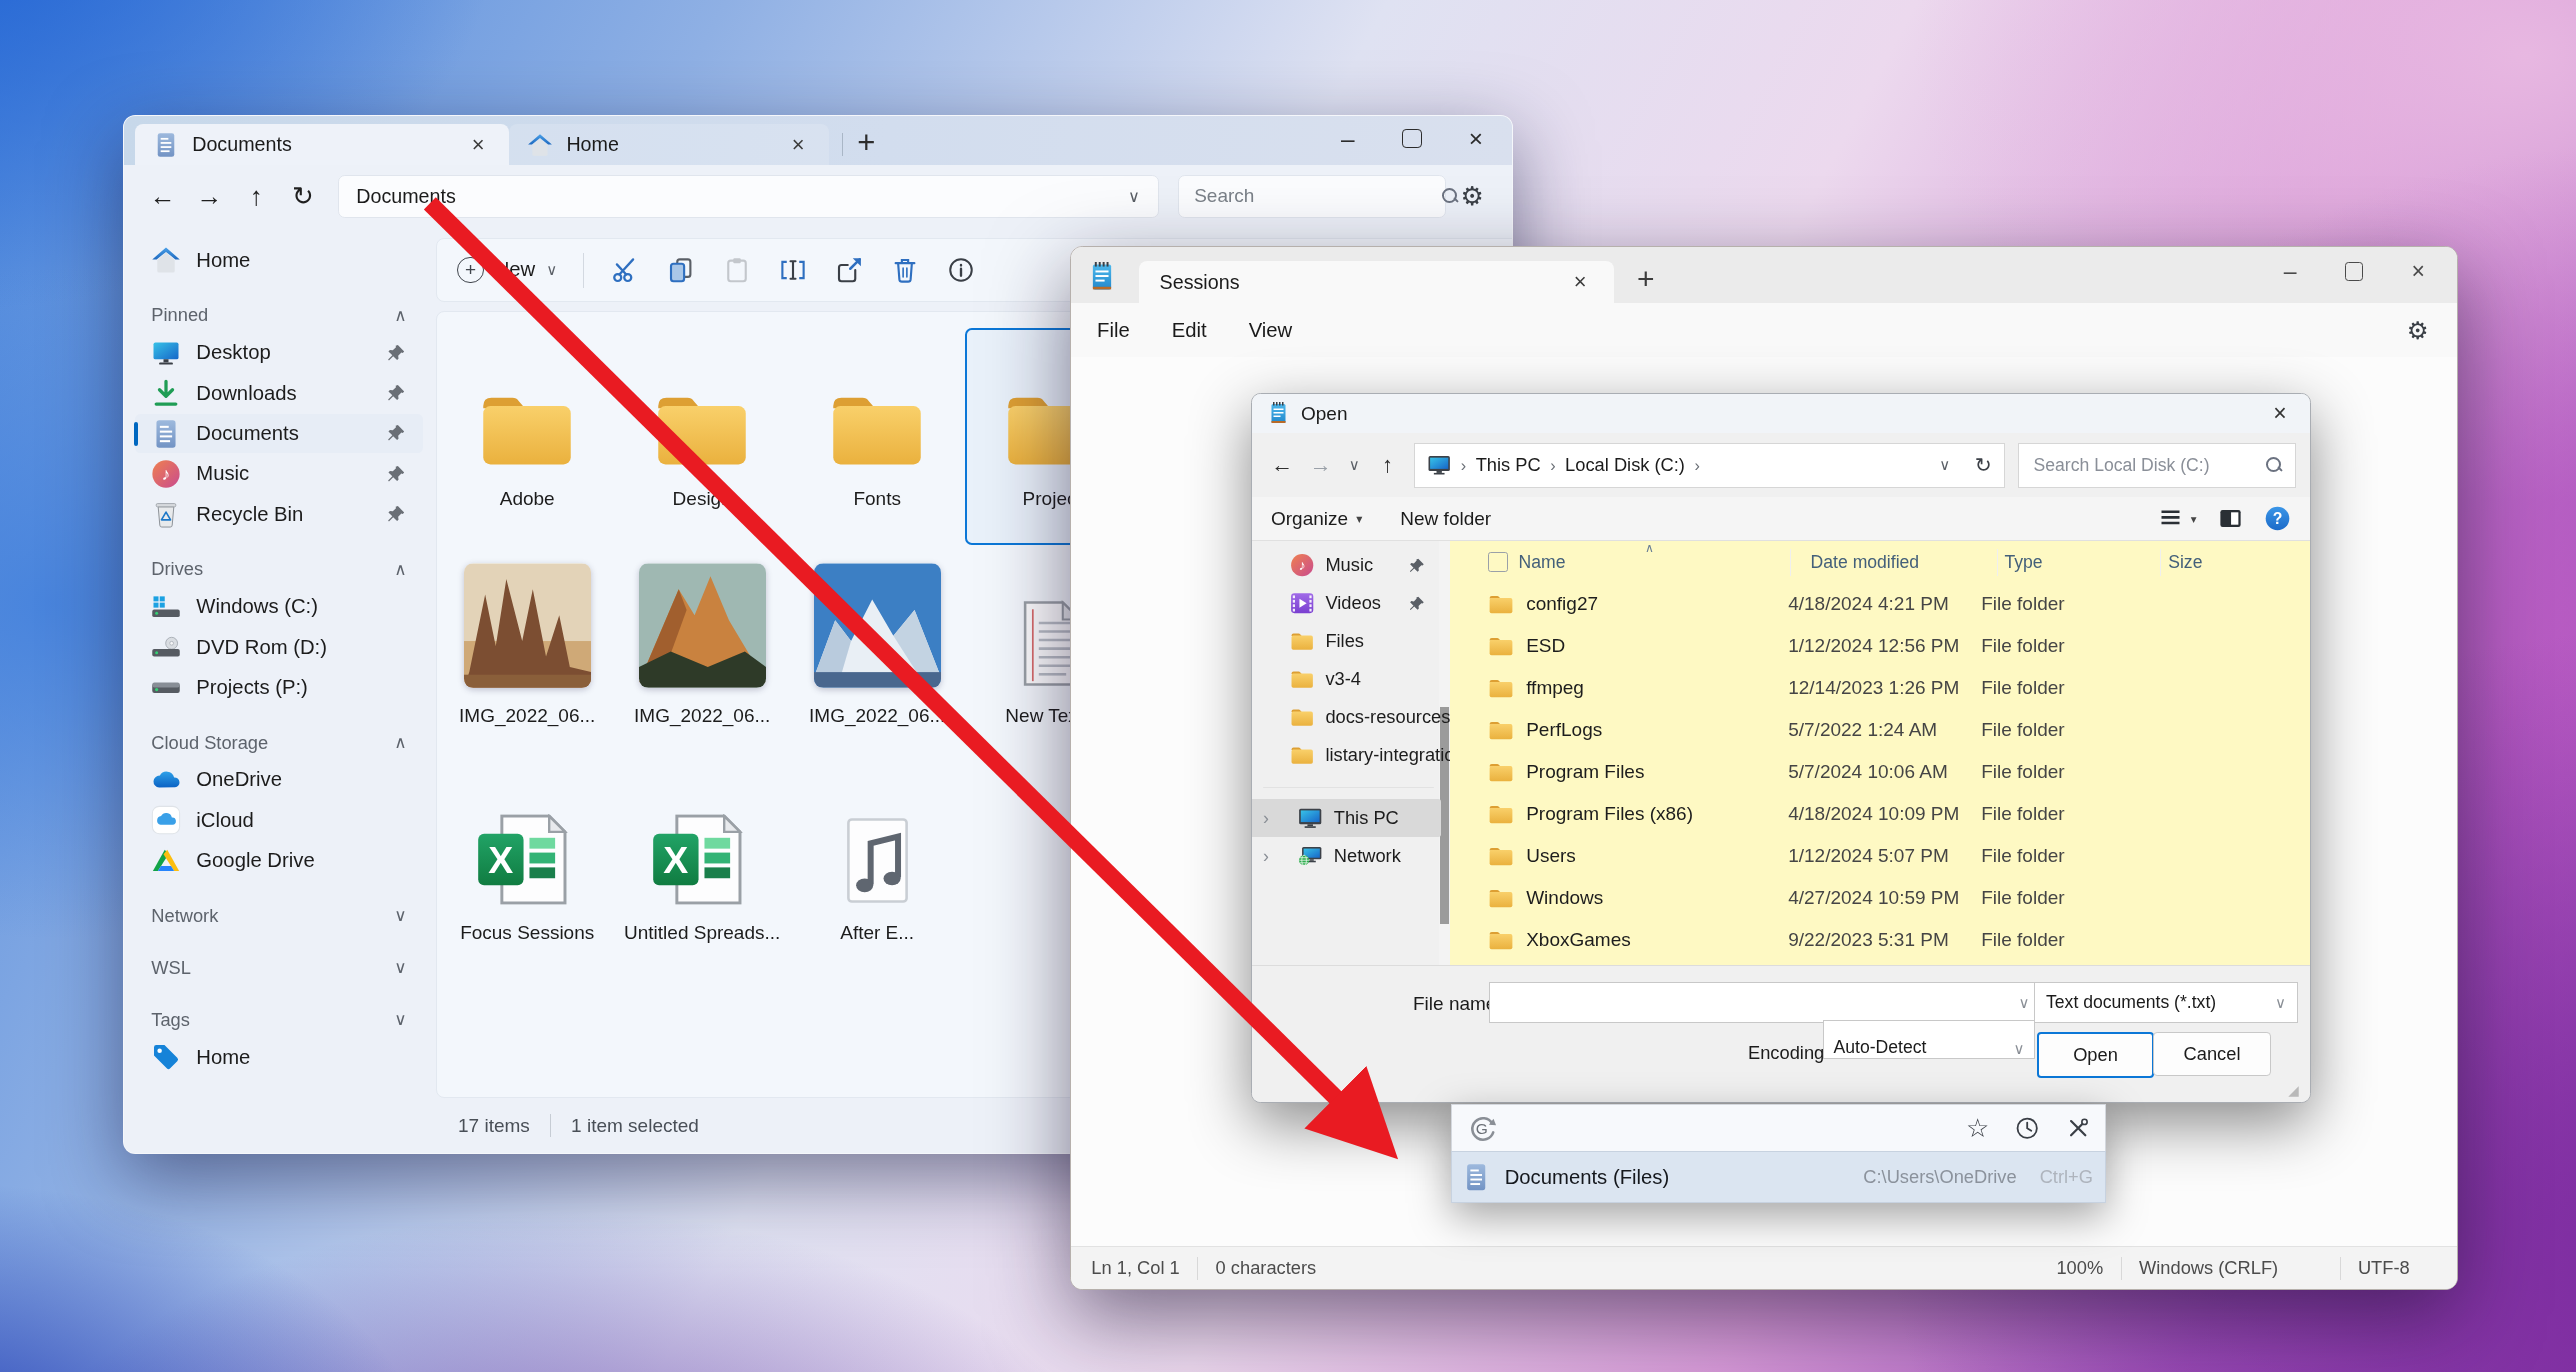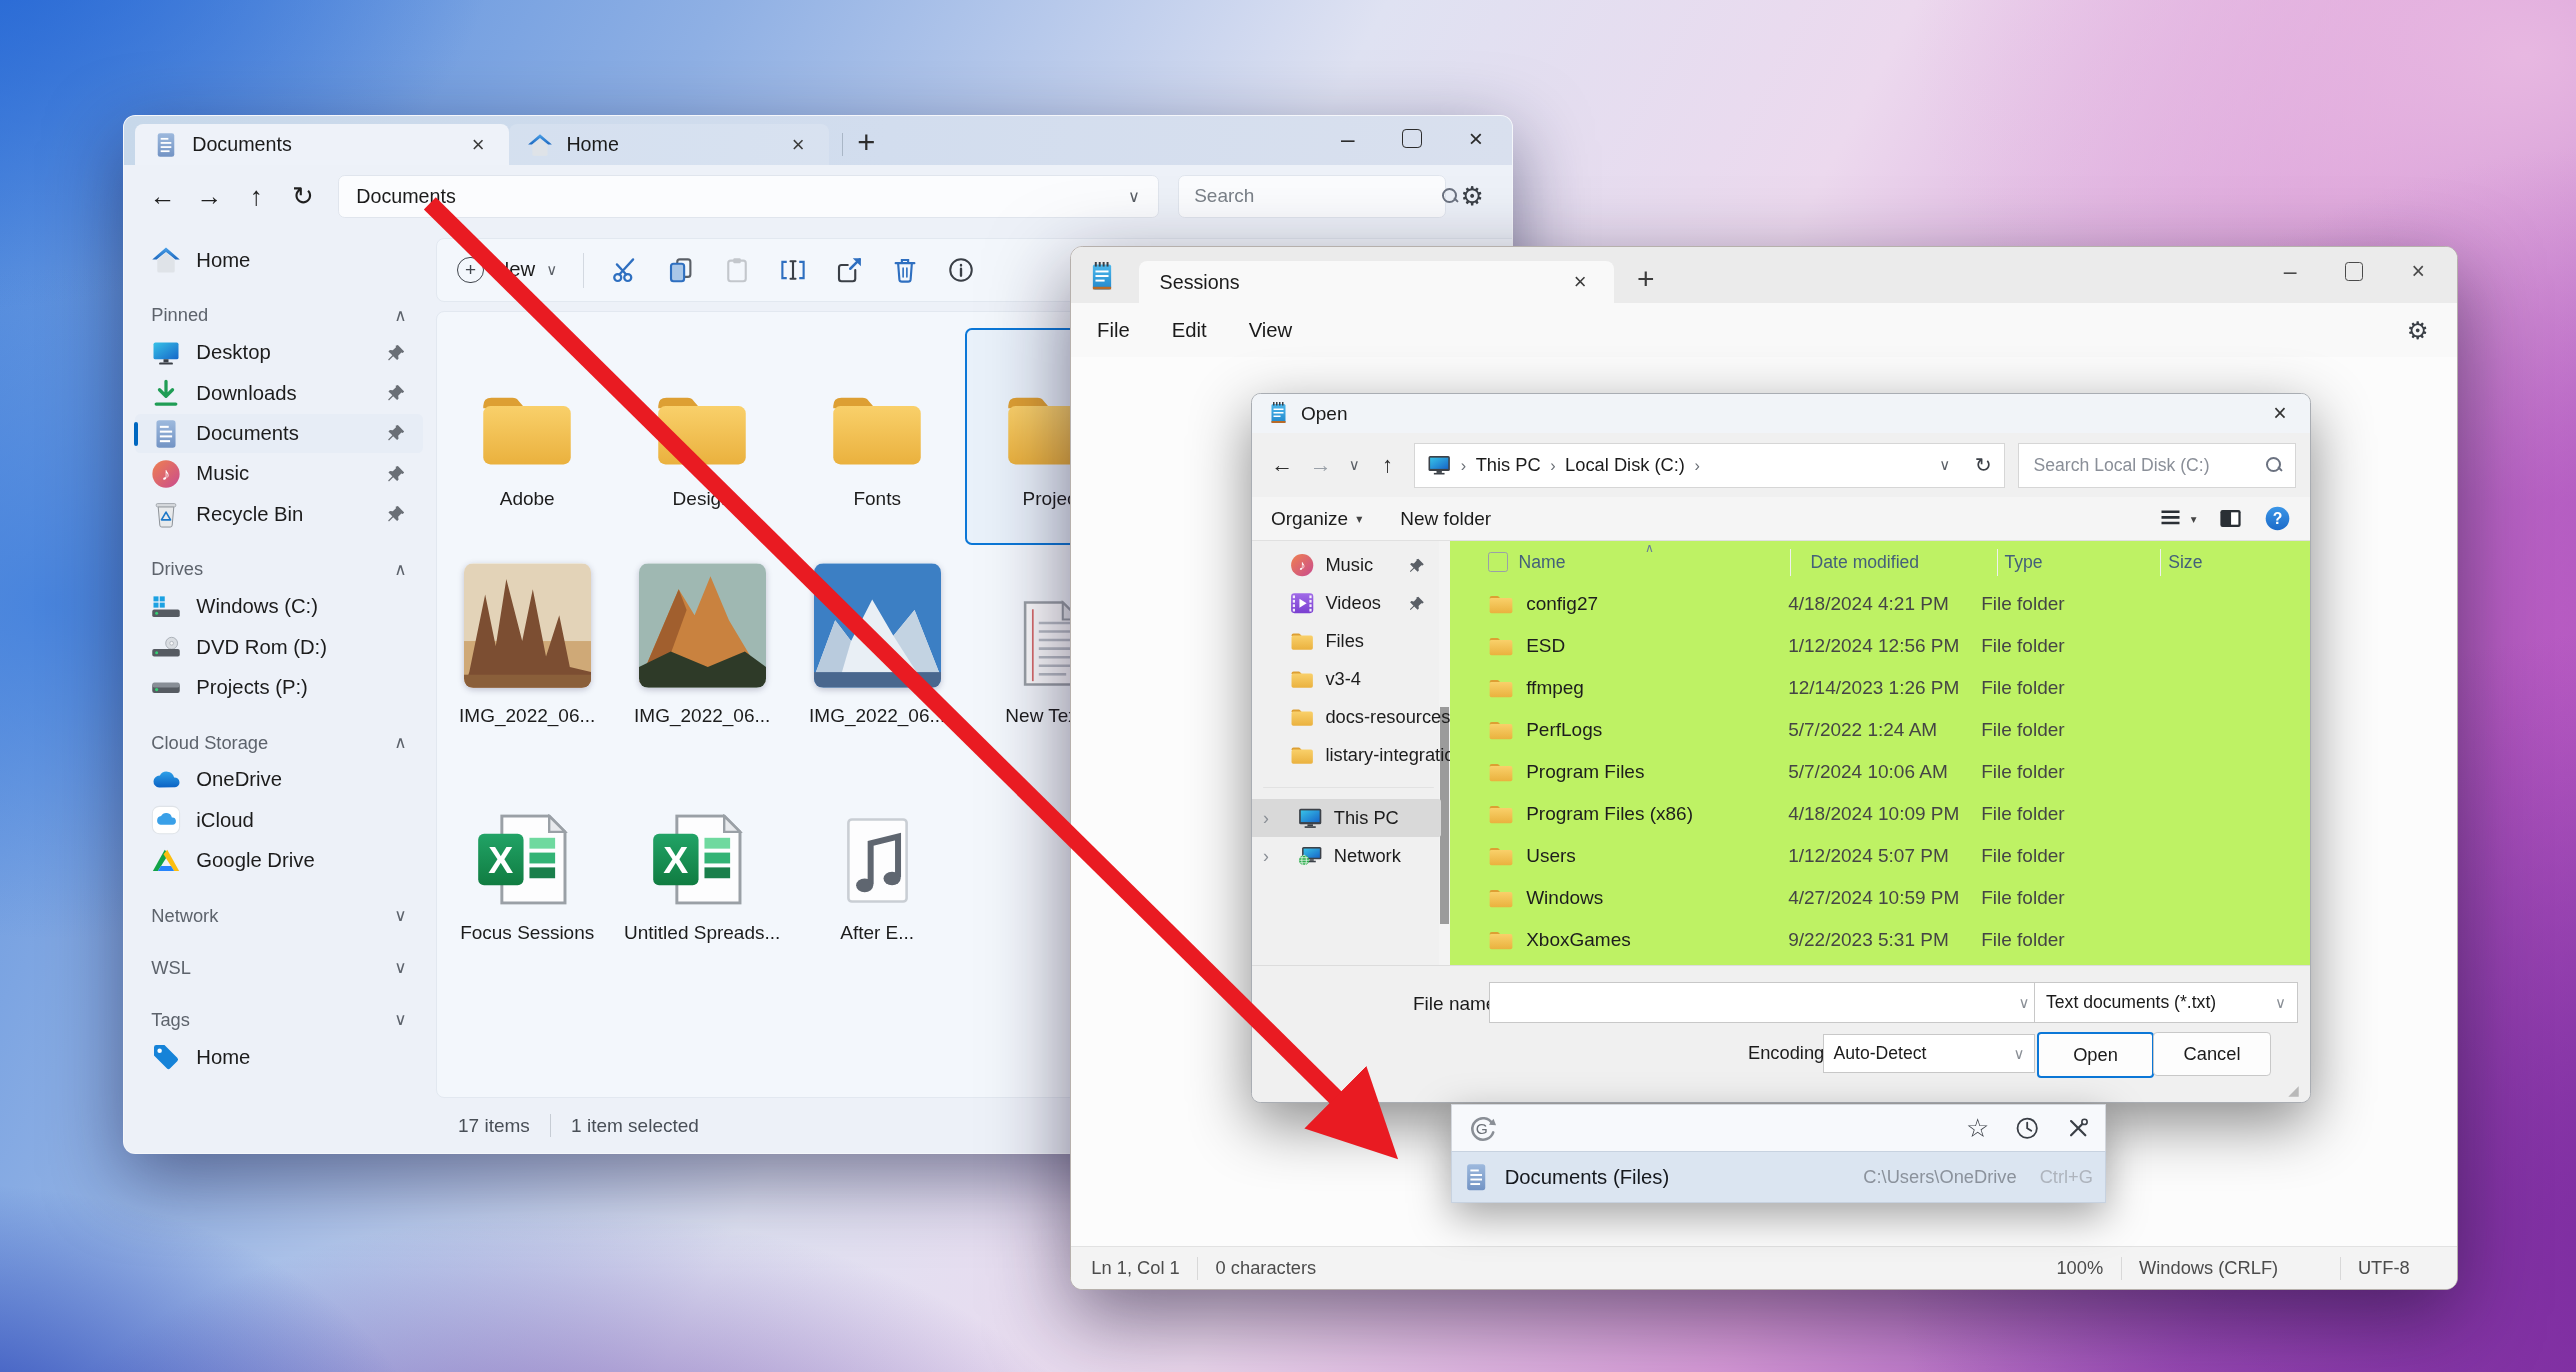--- a/index.html
+++ b/index.html
@@ -141,21 +141,21 @@
   .dlg-nav .nav-row{height:38px;font-size:18.3px;padding:0 9.5px 0 38px;margin:0 15px 0 0;gap:11px;border-radius:4.1px}
   .dnav-ico{width:24.4px;height:24.4px;flex:none}
   .dnav-pin{margin-left:auto;width:17.6px;height:17.6px;color:#5a5f66;flex:none}
   .dlg-nav .nav-row.divider{height:0.7px;background:#e2e2e2;margin:12.2px 16.3px 12.2px 11px;padding:0}
   .dlg-nav .nav-row.tree{padding-left:11px}
   .dlg-nav .dchev{width:24.4px;color:#8a8f96;font-size:17.6px;flex:none}
   .dlg-nav .nav-row.tree.selected{background:#d9d9d9;margin:0 9.5px 0 0;border-radius:0 2.7px 2.7px 0}
   .dlg-nav .nav-row.tree.selected::before{display:none}
   .dscroll{position:absolute;right:0px;top:0;bottom:0;width:11px;background:#f3f3f3}
   .dscroll .thumb{position:absolute;left:1.4px;right:1.4px;top:166px;height:217px;background:#9b9b9b}
-  .dlg-list{flex:1;background:#bef264;position:relative;overflow:hidden}
+  .dlg-list{flex:1;background:#fef9c3;position:relative;overflow:hidden}
   .lhead{height:42px;display:flex;align-items:center;font-size:17.6px;color:#44607a;position:relative}
   .lhead .cb{width:17.6px;height:17.6px;border:1.4px solid #9aa0a8;border-radius:2.7px;margin:0 11px 0 38px}
   .lhead .h-name{width:271px}
   .lhead .sort{position:absolute;left:195px;top:0px;font-size:12.2px;color:#6a7f94}
   .lhead .h-date{width:186px;border-left:0.7px solid #efefef;padding-left:20px;height:27px;display:flex;align-items:center}
   .lhead .h-type{width:156px;border-left:0.7px solid #efefef;padding-left:6.8px;height:27px;display:flex;align-items:center}
   .lhead .h-size{flex:1;border-left:0.7px solid #efefef;padding-left:6.8px;height:27px;display:flex;align-items:center}
   .lrow{height:42px;display:flex;align-items:center;font-size:19px}
   .lrow-ico{width:26px;height:22px;margin:0 12.2px 0 38px;flex:none}
   .lrow-name{width:262px;color:#1d1d1d;white-space:nowrap}
@@ -165,22 +165,22 @@
   .dlg-footer{position:absolute;bottom:0;height:136px;left:0;right:0;background:#f0f0f0;border-top:0.7px solid #dcdcdc}
   .fn-label{position:absolute;left:161px;top:27px;font-size:19px}
   .fn-box{position:absolute;left:237px;top:16.3px;width:530px;height:39px;background:#fff;
     border:0.7px solid #c8c8c8;display:flex;align-items:center;padding:0 9.5px}
   .fn-box input{border:none;outline:none;flex:1;font-size:18.3px;font-family:"Liberation Sans",sans-serif}
   .dd-chev{color:#8a8f96;font-size:15px}
   .ft-box{position:absolute;left:782px;top:16.3px;width:240px;height:39px;background:#fff;
     border:0.7px solid #c8c8c8;display:flex;align-items:center;padding:0 11px;font-size:17.6px}
   .ft-box span:first-child{flex:1;white-space:nowrap}
   .enc-label{position:absolute;left:496px;top:76px;font-size:18.3px}
-  .enc-box{position:absolute;left:571px;top:68px;width:191px;height:37px;background:#fff;
-    border:0.7px solid #c8c8c8;display:flex;align-items:center;padding:0 9.5px;font-size:17.6px}
+  .enc-box{position:absolute;left:571px;top:54px;width:191px;height:37px;background:#fff;
+    border:0.7px solid #c8c8c8;display:flex;align-items:flex-end;padding:0 9.5px;font-size:17.6px}
   .enc-box span:first-child{flex:1}
   .btn{position:absolute;top:66px;height:42px;background:#fdfdfd;border:0.7px solid #c8c8c8;
     border-radius:4.1px;display:flex;align-items:center;justify-content:center;font-size:18.3px}
   .btn-open{left:785px;width:113px;border:2px solid #0b77d7}
   .btn-cancel{left:901px;width:116px}
   .grip{position:absolute;right:6.8px;bottom:5.4px;width:15px;height:15px;color:#b9b9b9;font-size:13.6px}
 
   
   .listary{position:absolute;left:1451px;top:1104px;width:655px;z-index:40;box-shadow:0 13.6px 41px rgba(0,0,0,.35)}
   .ls-search{height:46px;background:#f7f9fc;border:0.7px solid #d4d8de;border-bottom:none;

